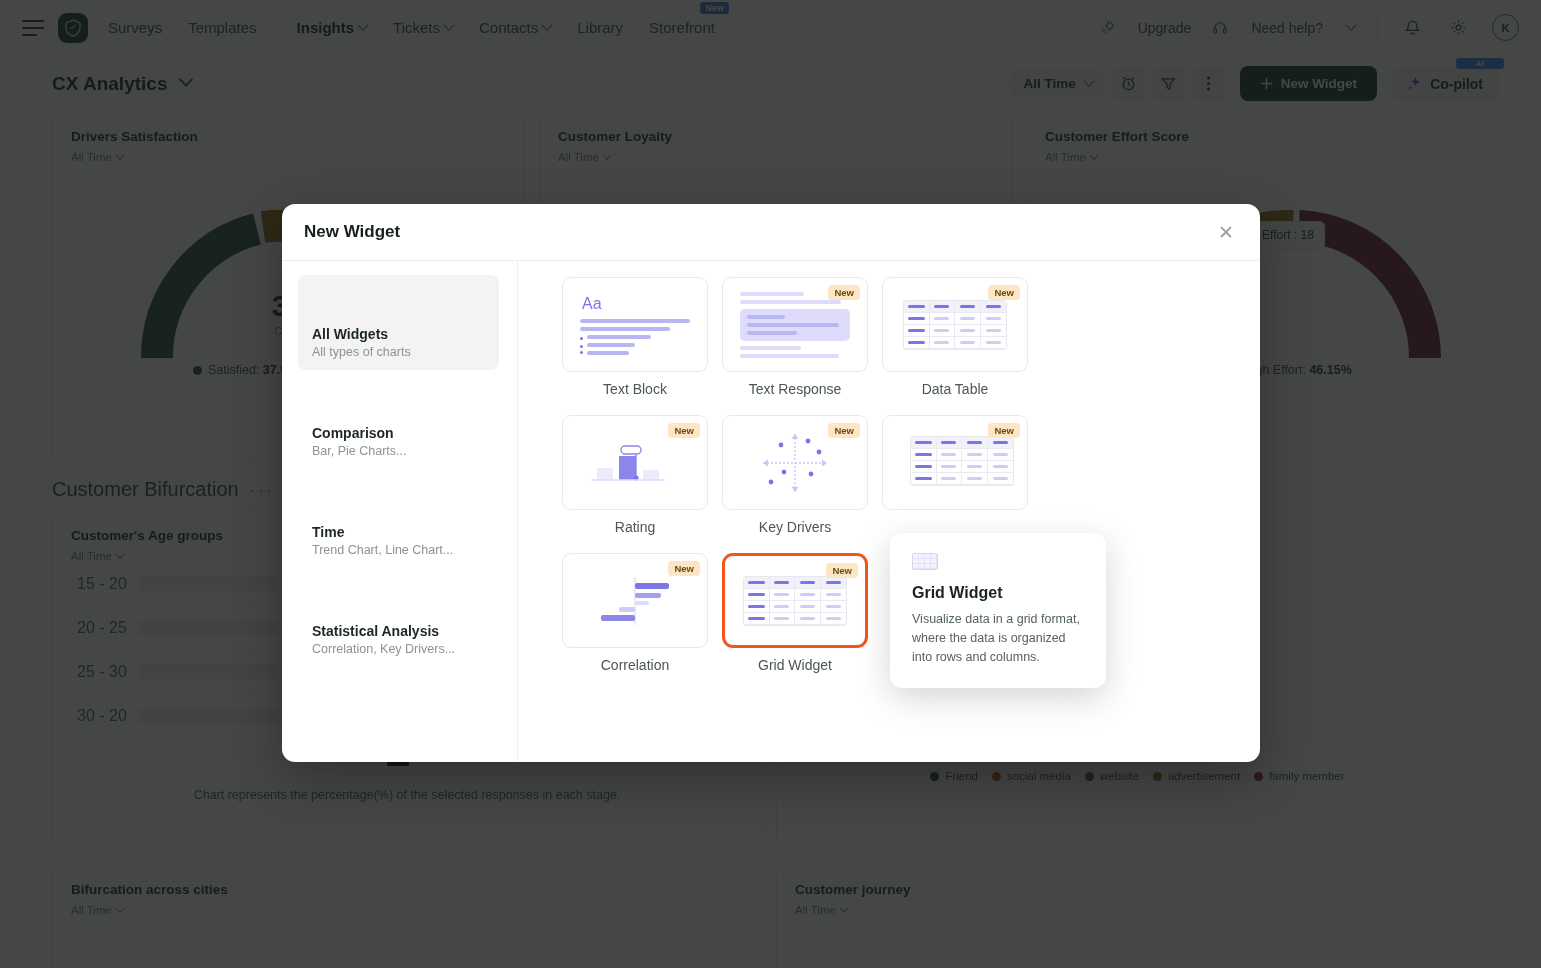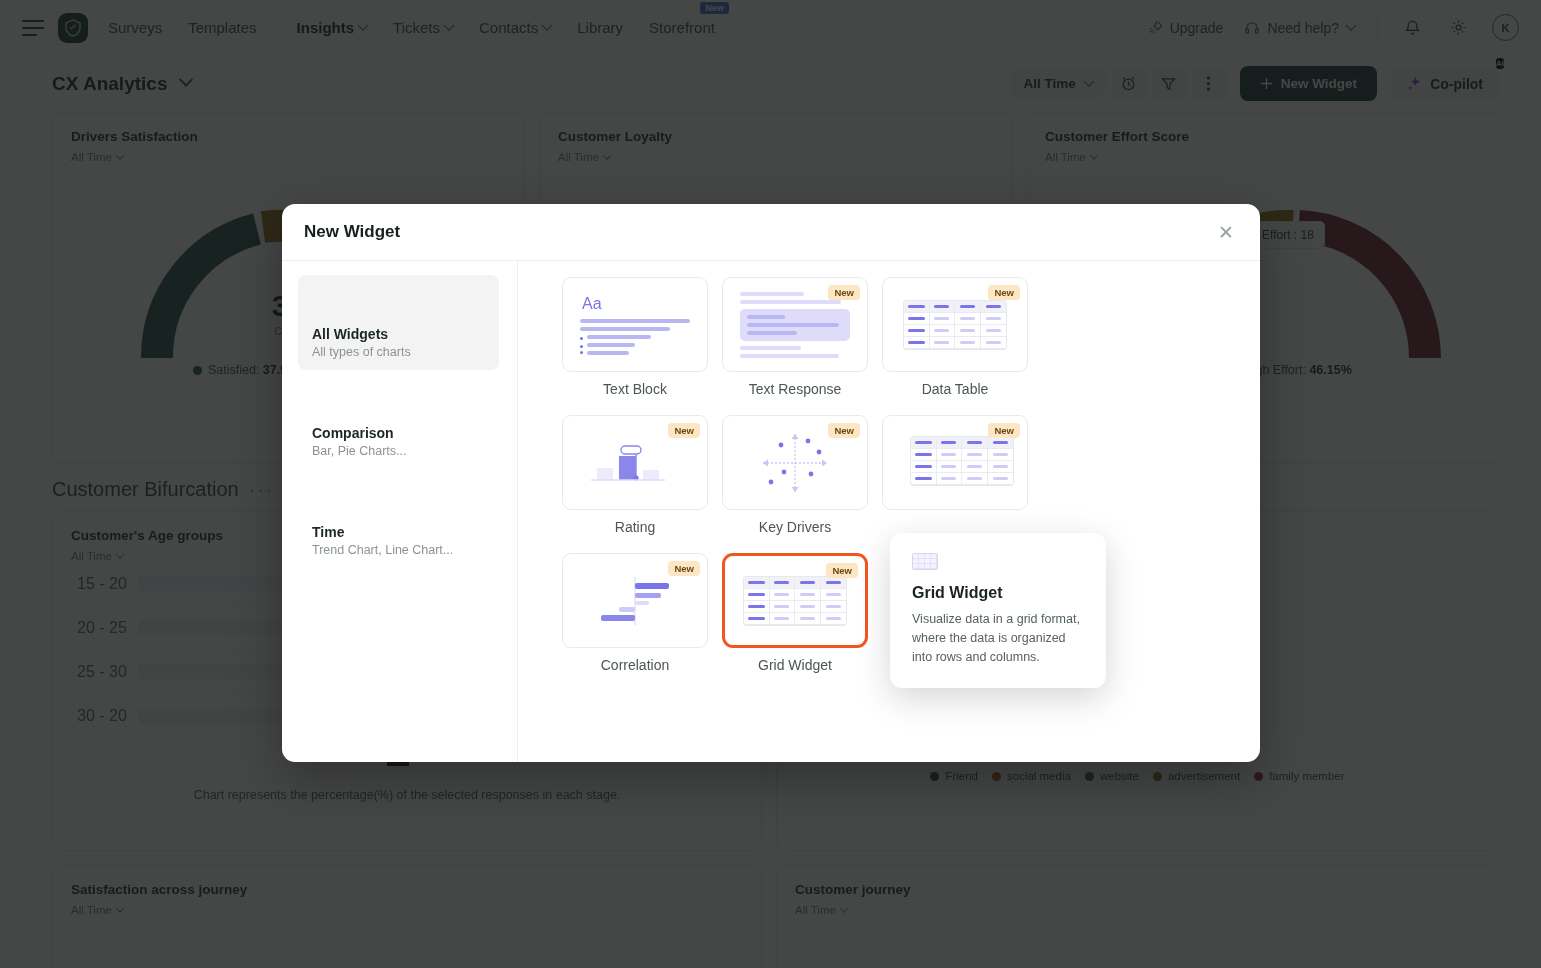--- a/index.html
+++ b/index.html
@@ -42,21 +42,21 @@
   .caret { width: 8px; height: 8px; border-right: 1.6px solid #5c6b6d;
     border-bottom: 1.6px solid #5c6b6d; transform: rotate(45deg) translate(-2px,-2px); }
   .badge-new {
     position: absolute; top: -17px; right: -14px;
     background: #3f6fd8; color: #fff; font-size: 9px;
     padding: 1px 5px; border-radius: 3px; font-weight: 600;
   }
   .nav-right {
     margin-left: auto; display: flex; align-items: center; gap: 22px;
   }
-  .nav-link { font-size: 14px; color: #3c4a4d; display: flex; align-items: center; gap: 8px; cursor: pointer; }
+  .nav-link { font-size: 14px; color: #3c4a4d; display: flex; align-items: center; gap: 24px; cursor: pointer; }
   .divider-v { width: 1px; height: 24px; background: #e2e5e5; }
   .icon-btn { width: 24px; height: 24px; display:flex; align-items:center; justify-content:center; cursor:pointer; }
   .avatar {
     width: 27px; height: 27px; border-radius: 50%;
     border: 1.4px solid #5b6a6c; color: #30403f;
     display: flex; align-items: center; justify-content: center;
     font-size: 11px; font-weight: 600;
   }
 
   
@@ -80,22 +80,22 @@
     display: flex; align-items: center; gap: 8px;
     background: #123733; color: #fff; font-size: 13.5px; font-weight: 600;
     padding: 10px 20px; border-radius: 8px; border: none; cursor: pointer;
     margin-left: 8px;
   }
   .btn-copilot {
     position: relative; display: flex; align-items: center; gap: 8px;
     background: #f4f5f5; color: #1d2b29; font-size: 14px; font-weight: 700;
     padding: 9px 16px; border-radius: 8px; cursor: pointer; margin-left: 8px;
   }
-  .ai-chip { position: absolute; top: -9px; right: -5px; background: #000000;
-    color: #fff; font-size: 8px; padding: 1px 0; border-radius: 3px; }
+  .ai-chip { position: absolute; top: -9px; right: -5px; background: #3b82f6;
+    color: #fff; font-size: 8px; padding: 1px 20px; border-radius: 3px; }
 
   
   .dash { padding: 0 42px 0 52px; }
   .row { display: flex; gap: 14px; margin-bottom: 14px; }
   .card {
     background: #fff; border: 1px solid #ececec; border-radius: 9px;
     padding: 16px 18px; position: relative; overflow: hidden;
   }
   .card-title { font-size: 13.5px; font-weight: 700; color: #1b2927; }
   .card-sub { font-size: 11.5px; color: #6f7d7e; margin-top: 7px;
@@ -453,21 +453,21 @@
             <div class="li">
               <span class="dot" style="background:#8f2333"></span>
               <span>family member</span>
             </div>
           </div>
         </div>
       </div>
 
       <div class="row">
         <div class="card" style="width:710px;height:120px">
-          <div class="card-title">Satisfaction across journey</div>
+          <div class="card-title">Bifurcation across cities</div>
           <div class="card-sub">
             <span>All Time</span>
             <span class="mini-caret"></span>
           </div>
         </div>
         <div class="card" style="flex:1;height:120px">
           <div class="card-title">Customer journey</div>
           <div class="card-sub">
             <span>All Time</span>
             <span class="mini-caret"></span>
@@ -491,20 +491,24 @@
           <div class="cat-name">All Widgets</div>
           <div class="cat-desc">All types of charts</div>
         </div>
         <div class="cat">
           <div class="cat-name">Comparison</div>
           <div class="cat-desc">Bar, Pie Charts...</div>
         </div>
         <div class="cat">
           <div class="cat-name">Time</div>
           <div class="cat-desc">Trend Chart, Line Chart...</div>
+        </div>
+        <div class="cat">
+          <div class="cat-name">Statistical Analysis</div>
+          <div class="cat-desc">Correlation, Key Drivers...</div>
         </div>
       </div>
 
       <div class="modal-main">
         <div class="grid-cards">
 
           <div class="wcard-wrap">
             <div class="wcard">
               <div class="thumb">
                 <div style="color:#7a75e8;font-size:16px;margin-bottom:6px;margin-left:2px">Aa</div>

